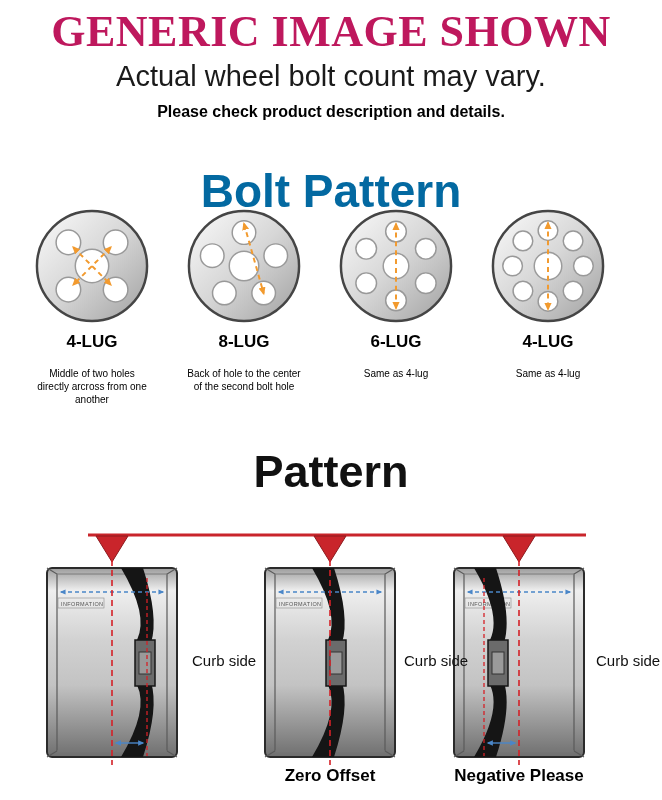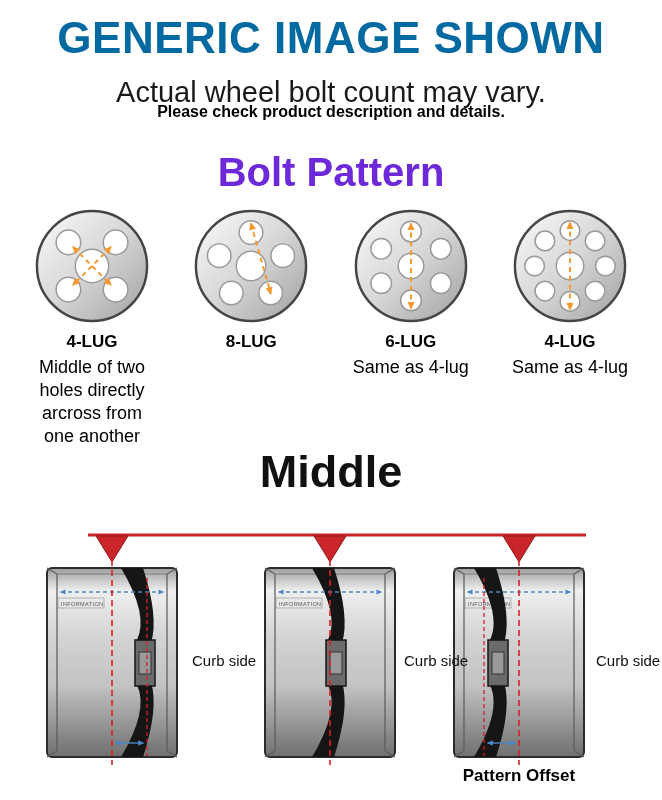--- a/index.html
+++ b/index.html
@@ -7,33 +7,33 @@
   body {
     width: 662px; height: 800px;
     font-family: "Liberation Sans", sans-serif;
     color: #000;
     overflow: hidden;
   }
   #canvas { position: relative; width: 662px; height: 800px; background: #fff; }
 
   .center-text { position: absolute; left: 0; width: 662px; text-align: center; }
 
-  .main-title   { top: 13px;  font-size: 44px; font-weight: 800; letter-spacing: 0.5px; color: #0369a1; }
-  .sub-title    { top: 60px; font-size: 29px; font-weight: 500; color: #1a1a1a; margin-top: 16px; }
+  .main-title   { top: 6px;  font-size: 44px; font-weight: 800; letter-spacing: 0.5px; color: #be185d; font-family: Liberation Serif, serif; }
+  .sub-title    { top: 60px; font-size: 29px; font-weight: 500; color: #1a1a1a; }
   .note-title   { top: 103px; font-size: 16px; font-weight: 700; color: #000; }
 
-  .bp-title     { top: 150px; font-size: 40px; font-weight: 800; color: #6d28d9; }
+  .bp-title     { top: 164px; font-size: 46px; font-weight: 800; color: #0369a1; }
 
   .bp-row {
     position: absolute; top: 207px; left: 0; width: 662px;
-    display: flex; justify-content: space-between; padding: 0 16px;
+    display: flex; justify-content: flex-start; padding: 0 16px;
   }
   .bp-col { width: 152px; display: flex; flex-direction: column; align-items: center; text-align: center; }
   .bp-label { font-size: 17px; font-weight: 700; margin-top: 7px; }
-  .bp-desc  { font-size: 18px; line-height: 1.28; margin-top: 4px; width: 118px; }
+  .bp-desc  { font-size: 10px; line-height: 1.28; margin-top: 16px; width: 118px; }
 
   .offset-title     { top: 446px; font-size: 45px; font-weight: 800; color: #111; }
   .centerline-label { top: 501px; font-size: 23px; font-weight: 500; color: #111; }
 
   .red-overlay { position: absolute; top: 531px; left: 0; }
 
   .wheel { position: absolute; top: 560px; width: 150px; height: 205px; }
   .wheel-1 { left: 37px; }
   .wheel-2 { left: 255px; }
   .wheel-3 { left: 444px; }
@@ -101,20 +101,21 @@
         <circle cx="60" cy="60" r="56" fill="url(#fg2)" stroke="#454545" stroke-width="2.5"></circle>
         <circle cx="60" cy="60" r="15" fill="#ffffff" stroke="#9b9b9b" stroke-width="1.5"></circle>
         <circle cx="60" cy="26" r="12" fill="#ffffff" stroke="#999999" stroke-width="1.5"></circle>
         <circle cx="92.3" cy="49.5" r="12" fill="#ffffff" stroke="#999999" stroke-width="1.5"></circle>
         <circle cx="80" cy="87.5" r="12" fill="#ffffff" stroke="#999999" stroke-width="1.5"></circle>
         <circle cx="40" cy="87.5" r="12" fill="#ffffff" stroke="#999999" stroke-width="1.5"></circle>
         <circle cx="27.7" cy="49.5" r="12" fill="#ffffff" stroke="#999999" stroke-width="1.5"></circle>
         <line x1="60" y1="17" x2="80" y2="88" stroke="#f29a2e" stroke-width="2" stroke-dasharray="5 4" marker-start="url(#oa2)" marker-end="url(#oa2)"></line>
       </svg>
       <div class="bp-label">8-LUG</div>
+      <div class="bp-desc">Back of hole to the center of the second bolt hole</div>
     </div>
 
     <div class="bp-col">
       <svg width="118" height="118" viewBox="0 0 120 120">
         <defs>
           <linearGradient id="fg3" x1="0" y1="0" x2="1" y2="1">
             <stop offset="0" stop-color="#fbfbfb"></stop>
               <stop offset="0.5" stop-color="#d6d6d6"></stop>
               <stop offset="1" stop-color="#a0a0a0"></stop>
           </linearGradient>
@@ -158,21 +159,21 @@
         <circle cx="34.5" cy="85.5" r="10" fill="#ffffff" stroke="#999999" stroke-width="1.5"></circle>
         <circle cx="24" cy="60" r="10" fill="#ffffff" stroke="#999999" stroke-width="1.5"></circle>
         <circle cx="34.5" cy="34.5" r="10" fill="#ffffff" stroke="#999999" stroke-width="1.5"></circle>
         <line x1="60" y1="16" x2="60" y2="104" stroke="#f29a2e" stroke-width="2" stroke-dasharray="5 4" marker-start="url(#oa4)" marker-end="url(#oa4)"></line>
       </svg>
       <div class="bp-label">4-LUG</div>
       <div class="bp-desc">Same as 4-lug</div>
     </div>
   </div>
 
-  <div class="center-text offset-title">Middle</div>
+  <div class="center-text offset-title">Pattern</div>
 
   <svg class="red-overlay" width="662" height="34" viewBox="0 0 662 34">
     <line x1="88" y1="4" x2="586" y2="4" stroke="#c9252b" stroke-width="3"></line>
     <polygon points="96,5 128,5 112,31" fill="#c9252b" stroke="#8e1a1e" stroke-width="1"></polygon>
     <polygon points="314,5 346,5 330,31" fill="#c9252b" stroke="#8e1a1e" stroke-width="1"></polygon>
     <polygon points="503,5 535,5 519,31" fill="#c9252b" stroke="#8e1a1e" stroke-width="1"></polygon>
   </svg>
 
   <svg class="wheel wheel-1" viewBox="0 0 150 205">
     <defs>
@@ -259,15 +260,16 @@
     <line x1="24" y1="32" x2="126" y2="32" stroke="#4a86c8" stroke-width="1.3" stroke-dasharray="4 3" marker-start="url(#bl3)" marker-end="url(#bl3)"></line>
     <line x1="75" y1="0" x2="75" y2="205" stroke="#d42127" stroke-width="1.6" stroke-dasharray="6 4"></line>
     <line x1="40" y1="18" x2="40" y2="196" stroke="#d42127" stroke-width="1.3" stroke-dasharray="4 3"></line>
     <line x1="44" y1="183" x2="71" y2="183" stroke="#4a86c8" stroke-width="1.4" marker-start="url(#bl3)" marker-end="url(#bl3)"></line>
   </svg>
 
   <div class="curb-label curb-1">Curb side</div>
   <div class="curb-label curb-2">Curb side</div>
   <div class="curb-label curb-3">Curb side</div>
 
-  <div class="offset-caption cap-3">Pattern Offset</div>
+  <div class="offset-caption cap-2">Zero Offset</div>
+  <div class="offset-caption cap-3">Negative Please</div>
 
 </div>
 
 </body></html>

